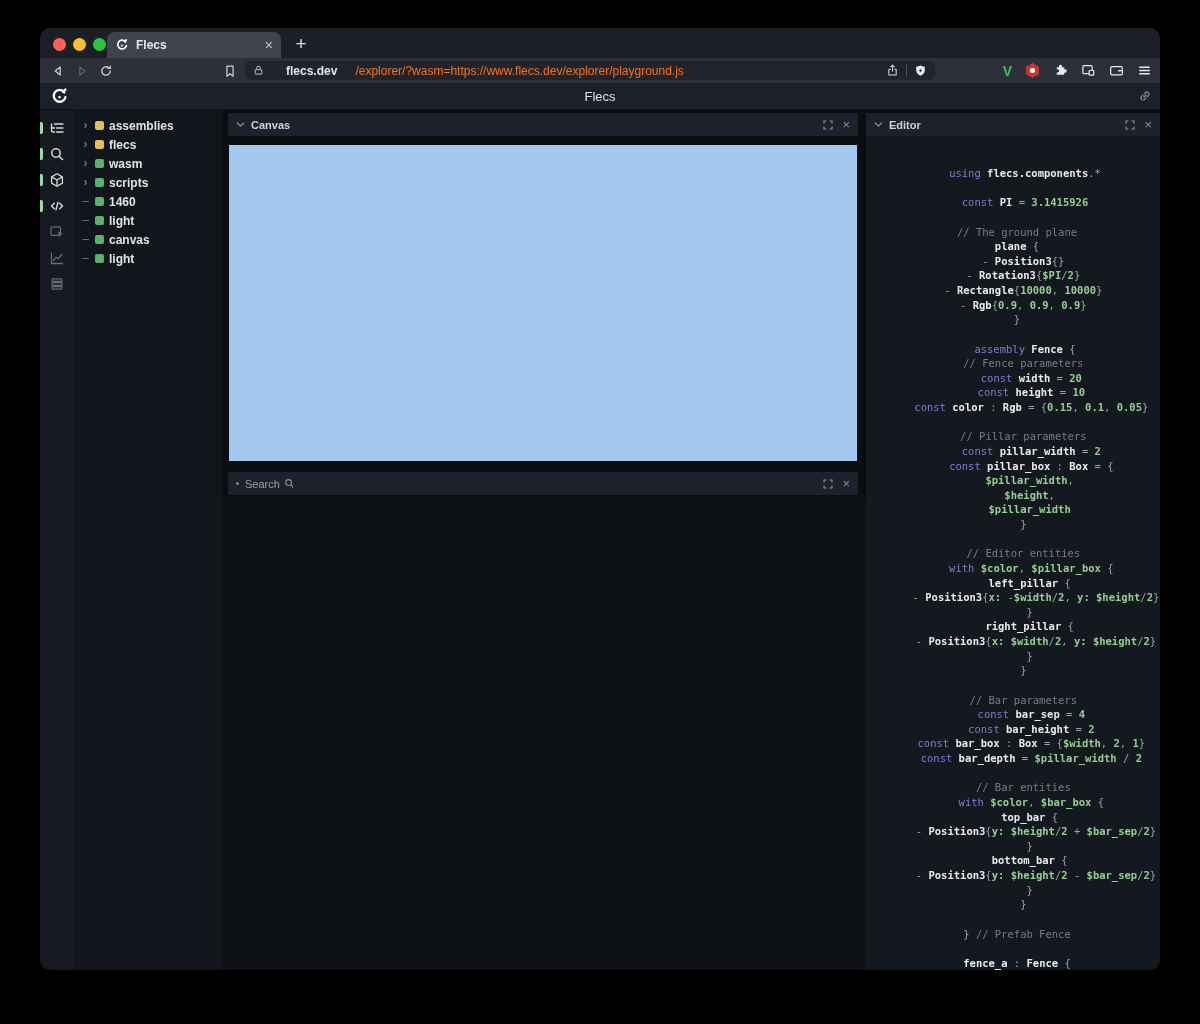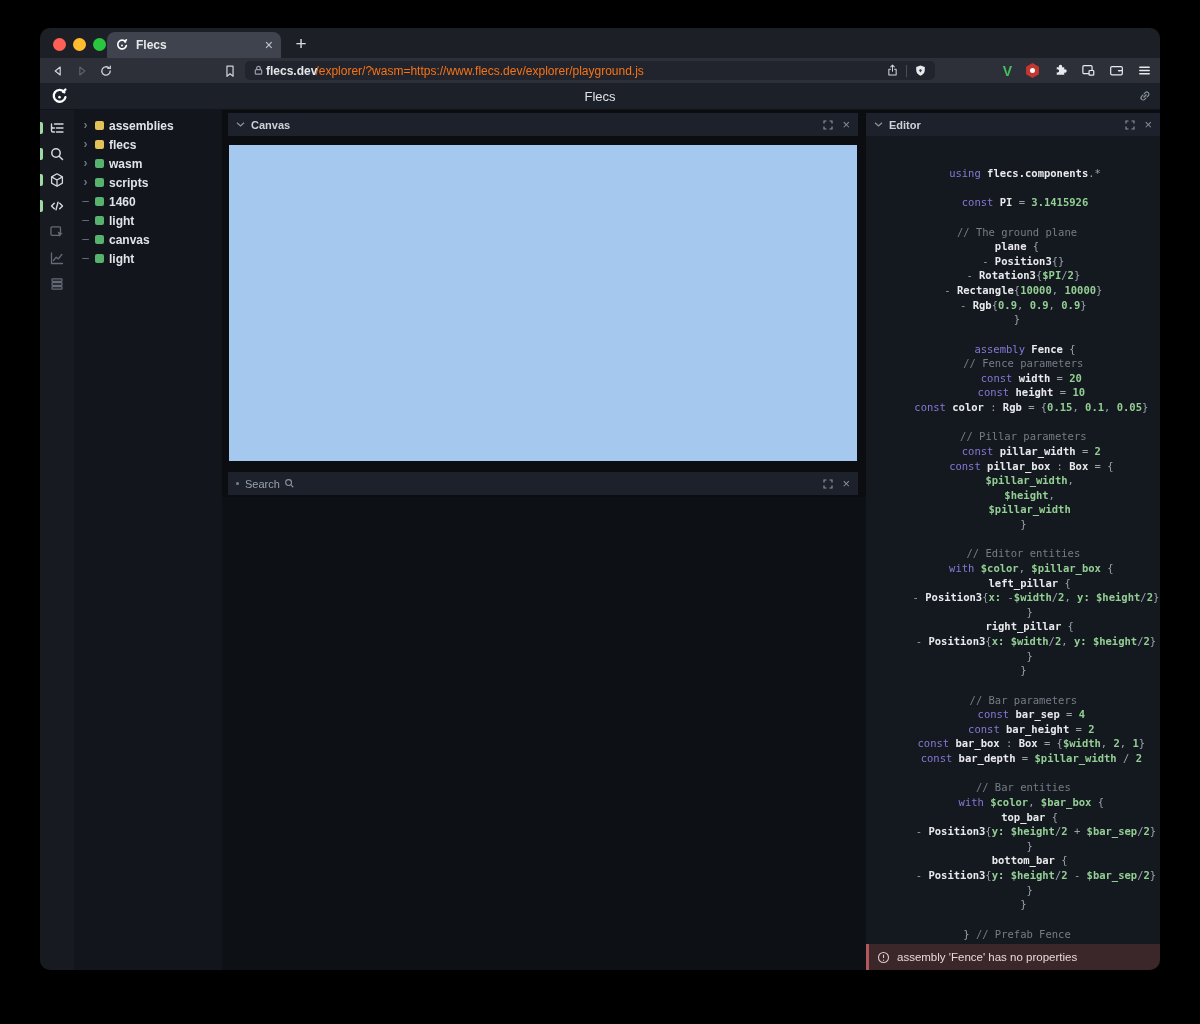--- a/index.html
+++ b/index.html
@@ -9,21 +9,21 @@
   
   .tabstrip { position:absolute; left:0; top:0; width:1120px; height:30px; background:#1d1f26; }
   .traffic { position:absolute; top:10px; width:13px; height:13px; border-radius:50%; }
   .tab { position:absolute; left:67px; top:4px; width:174px; height:26px; background:#3f434e; border-radius:8px 8px 0 0; display:flex; align-items:center; padding:0 8px; gap:7px; }
   .tab-label { color:#e6e8ea; font-size:12px; font-weight:700; flex:1; }
   .tab-close { color:#c6c9cf; font-size:14px; cursor:default; }
   .newtab { position:absolute; left:248px; top:3px; width:26px; height:26px; color:#d6d9de; font-size:19px; line-height:25px; text-align:center; }
   .toolbar { position:absolute; left:0; top:30px; width:1120px; height:25px; background:#2d3039; display:flex; align-items:center; }
   .nav-ic { width:24px; height:20px; display:flex; align-items:center; justify-content:center; color:#cfd3d9; }
   .nav-ic.dim { color:#5c616b; }
-  .urlbar { position:absolute; left:205px; top:3px; width:690px; height:19px; background:#21242c; border-radius:5px; display:flex; align-items:center; padding:0 8px; gap:2px; }
+  .urlbar { position:absolute; left:205px; top:3px; width:690px; height:19px; background:#21242c; border-radius:5px; display:flex; align-items:center; padding:0 8px; gap:22px; }
   .url-domain { color:#e2e5e9; font-size:12px; font-weight:700; }
   .url-path { color:#f97316; font-size:12px; margin-left:-4px; white-space:nowrap; overflow:hidden; }
   .urlbar-right { margin-left:auto; display:flex; align-items:center; gap:7px; color:#cfd3d9; }
   .url-div { width:1px; height:12px; background:#4a4e58; }
   .ext-icons { position:absolute; right:8px; top:0; height:25px; display:flex; align-items:center; gap:13px; }
   .vue-v { color:#43c05c; font-weight:800; font-size:14px; }
   .hexagon { width:15px; height:15px; background:#c23730; clip-path:polygon(50% 0,93% 25%,93% 75%,50% 100%,7% 75%,7% 25%); display:flex; align-items:center; justify-content:center; }
   .hexagon i { display:block; width:5px; height:5px; background:#fff; border-radius:50%; }
   .white-ic { color:#e8e9ee; display:flex; align-items:center; }
 
@@ -396,26 +396,16 @@
           <div class="cl"><span class="t-p">    }</span></div>
           <div class="cl"><span class="t-i">    bottom_bar</span><span class="t-p"> {</span></div>
           <div class="cl"><span class="t-p">      - </span><span class="t-i">Position3</span><span class="t-p">{</span><span class="t-v">y:</span><span class="t-p"> </span><span class="t-v">$height</span><span class="t-p">/</span><span class="t-n">2</span><span class="t-p"> - </span><span class="t-v">$bar_sep</span><span class="t-p">/</span><span class="t-n">2</span><span class="t-p">}</span></div>
           <div class="cl"><span class="t-p">    }</span></div>
           <div class="cl"><span class="t-p">  }</span></div>
           <div class="cl">&nbsp;</div>
           <div class="cl"><span class="t-p">} </span><span class="t-c">// Prefab Fence</span></div>
           <div class="cl">&nbsp;</div>
           <div class="cl"><span class="t-i">fence_a</span><span class="t-p"> : </span><span class="t-i">Fence</span><span class="t-p"> {</span></div>
         </div>
-      <div class="errorbar">
-        <span class="err-ic">
-          <svg width="13" height="13" viewBox="0 0 14 14" fill="none" stroke="currentColor" stroke-width="1.2">
-              <circle cx="7" cy="7" r="5.4"></circle>
-              <path d="M7 3.9v3.6"></path>
-              <circle cx="7" cy="9.9" r="0.7" fill="currentColor" stroke="none"></circle>
-            </svg>
-        </span>
-        <span class="err-text">assembly 'Fence' has no properties</span>
-      </div>
     </div>
   </div>
 
 </div>
 
 </body></html>

